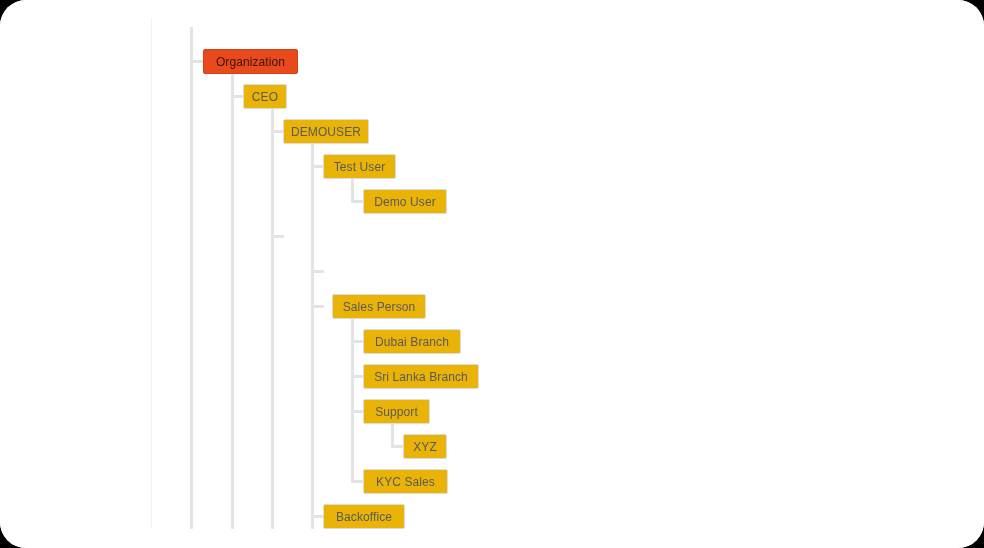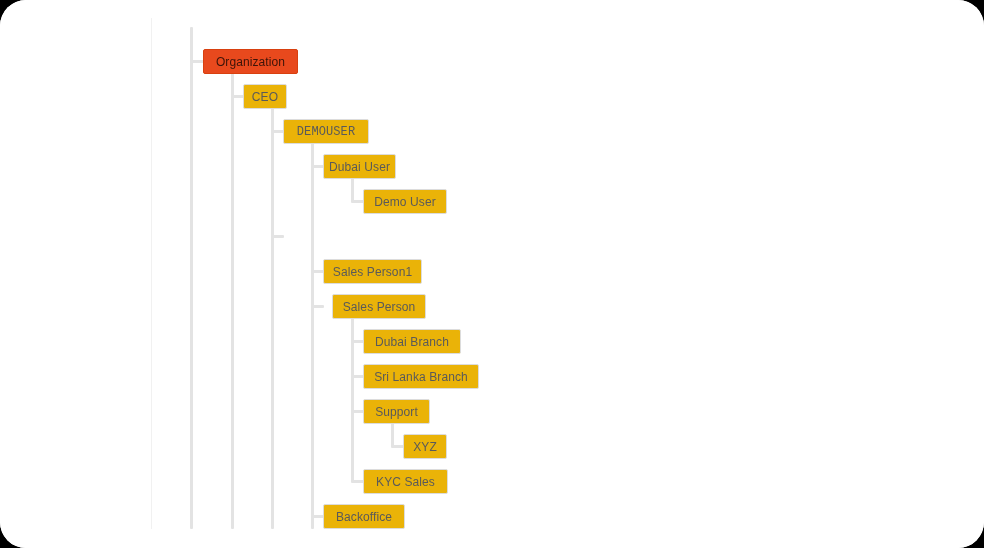--- a/index.html
+++ b/index.html
@@ -109,24 +109,23 @@
         <div class="tree-hstub" style="left: 311px; top: 270px; width: 13px; background: rgb(227, 227, 227);"></div>
         <div class="tree-hstub" style="left: 311px; top: 305px; width: 13px; background: rgb(227, 227, 227);"></div>
         <div class="tree-hstub" style="left: 351px; top: 340px; width: 13px; background: rgb(227, 227, 227);"></div>
         <div class="tree-hstub" style="left: 351px; top: 375px; width: 13px; background: rgb(227, 227, 227);"></div>
         <div class="tree-hstub" style="left: 351px; top: 410px; width: 13px; background: rgb(227, 227, 227);"></div>
         <div class="tree-hstub" style="left: 391px; top: 445px; width: 13px; background: rgb(227, 227, 227);"></div>
         <div class="tree-hstub" style="left: 351px; top: 480px; width: 13px; background: rgb(227, 227, 227);"></div>
         <div class="tree-hstub" style="left: 311px; top: 515px; width: 13px; background: rgb(227, 227, 227);"></div>
         <div class="tree-node is-root" style="left: 203px; top: 49px; width: 95px; background: rgb(232, 73, 29);">Organization</div>
         <div class="tree-node" style="left: 243px; top: 84px; width: 44px;">CEO</div>
-        <div class="tree-node" style="left: 283px; top: 119px; width: 86px; font-family: Liberation Mono, monospace;">DEMOUSER</div>
-        <div class="tree-node" style="left: 323px; top: 154px; width: 73px;">Dubai User</div>
+        <div class="tree-node" style="left: 283px; top: 119px; width: 86px;">DEMOUSER</div>
+        <div class="tree-node" style="left: 323px; top: 154px; width: 73px;">Test User</div>
         <div class="tree-node" style="left: 363px; top: 189px; width: 84px;">Demo User</div>
-        <div class="tree-node" style="left: 323px; top: 259px; width: 99px;">Sales Person1</div>
         <div class="tree-node" style="left: 332px; top: 294px; width: 94px;">Sales Person</div>
         <div class="tree-node" style="left: 363px; top: 364px; width: 116px;">Sri Lanka Branch</div>
         <div class="tree-node" style="left: 363px; top: 329px; width: 98px;">Dubai Branch</div>
         <div class="tree-node" style="left: 363px; top: 399px; width: 67px;">Support</div>
         <div class="tree-node" style="left: 403px; top: 434px; width: 44px;">XYZ</div>
         <div class="tree-node" style="left: 363px; top: 469px; width: 85px;">KYC Sales</div>
         <div class="tree-node" style="left: 323px; top: 504px; width: 82px;">Backoffice</div>
       </div>
 
   </div>

